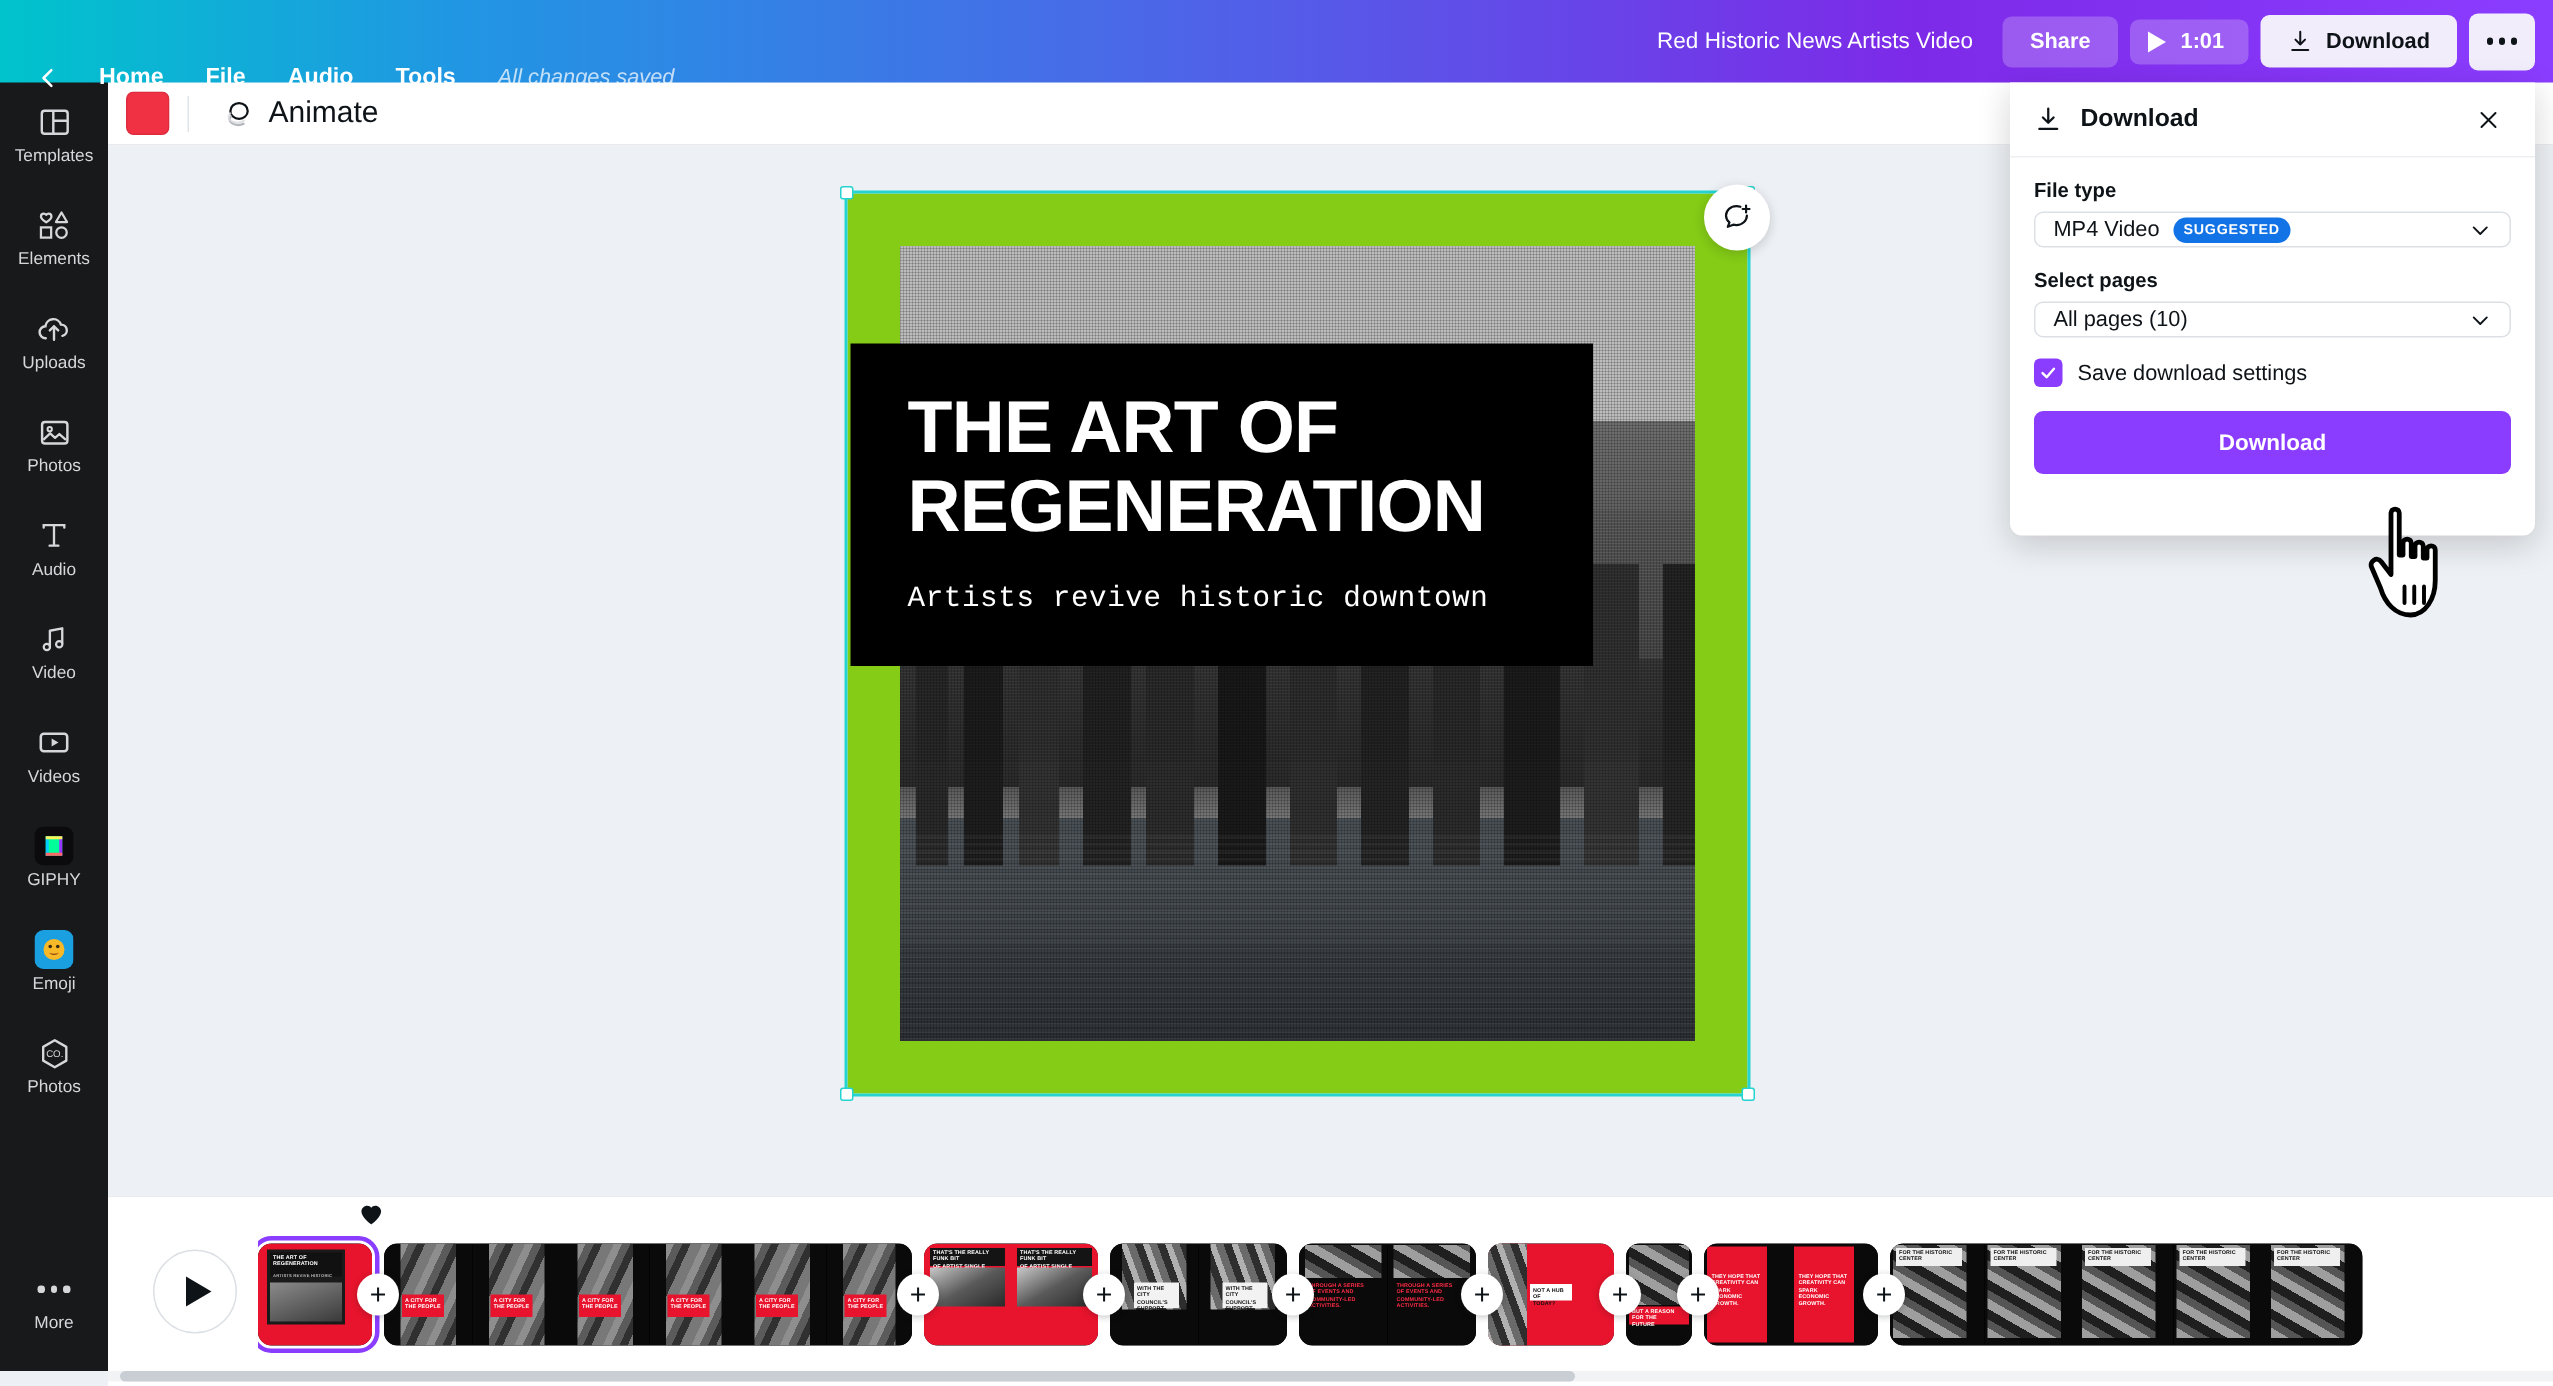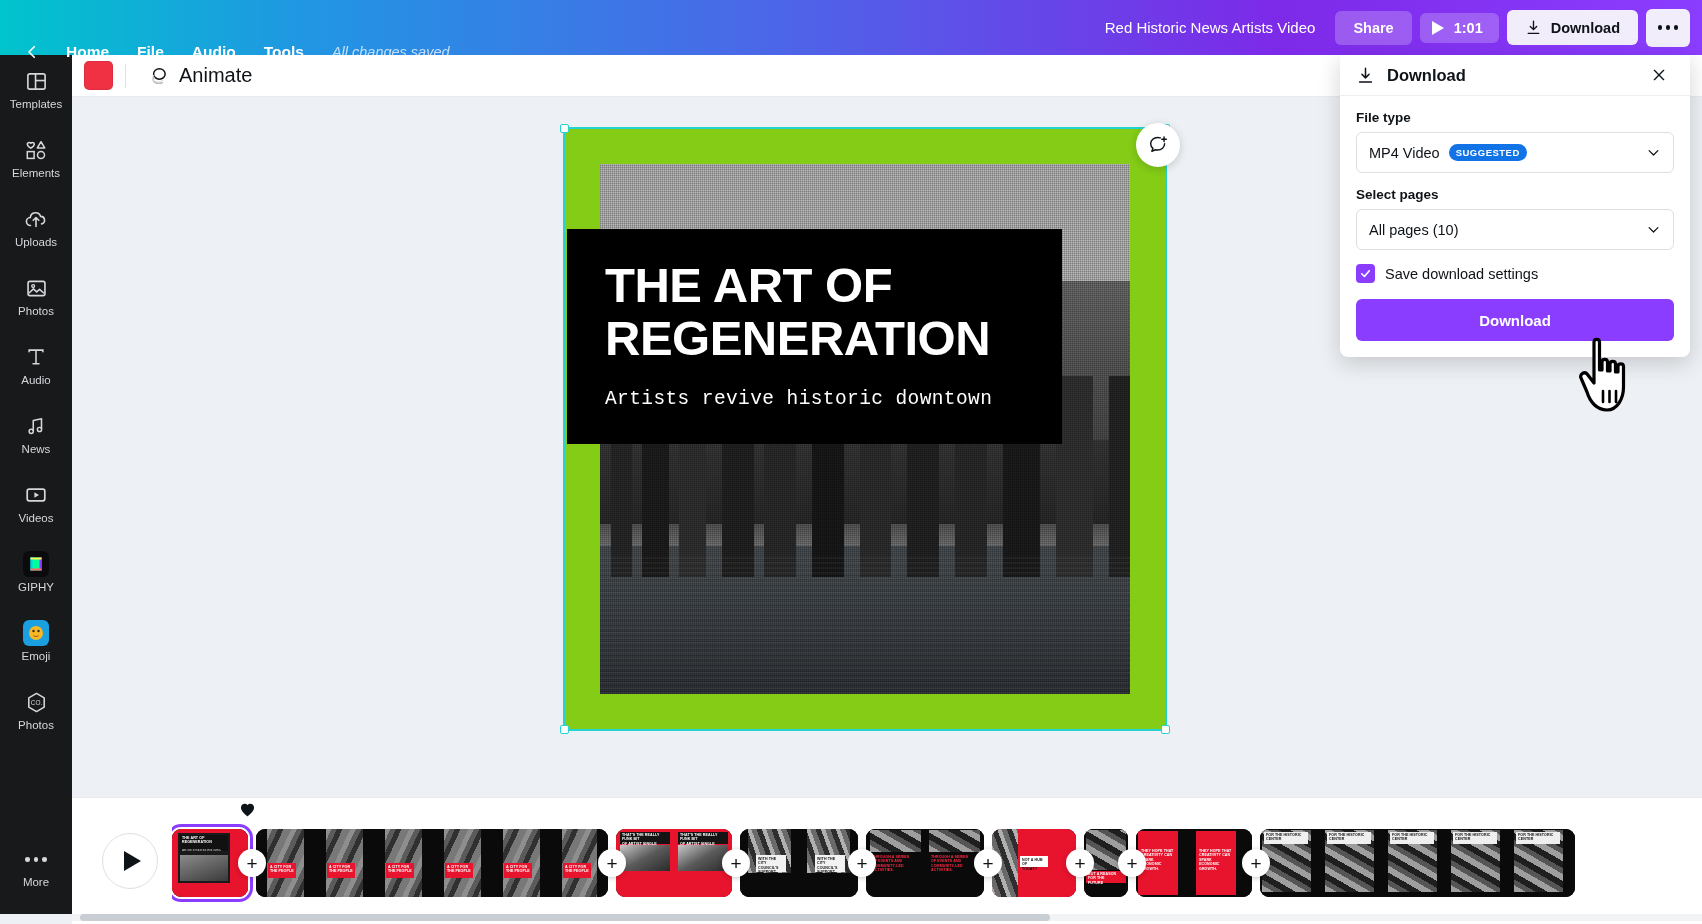--- a/index.html
+++ b/index.html
@@ -219,21 +219,21 @@
   .close-x {
     width: 30px; height: 30px; border-radius: 5px; cursor: pointer;
     display: flex; align-items: center; justify-content: center;
   }
   .dl-body { padding: 14px 16px 16px 16px; }
   .field-label {
     font-size: 13.5px; font-weight: 700; color: #0e1318;
     margin-bottom: 7px;
   }
   .select-box {
-    height: 41px; border: 1px solid #dcdfe4; border-radius: 6px;
+    height: 24px; border: 1px solid #dcdfe4; border-radius: 6px;
     display: flex; align-items: center; padding: 0 12px;
     cursor: pointer; font-size: 14.5px; color: #0e1318;
     margin-bottom: 14px; background: #fff;
   }
   .select-val { flex: 1; display: flex; align-items: center; gap: 9px; }
   .badge-suggested {
     background: #1273e6; color: #fff; font-size: 9.5px;
     font-weight: 700; letter-spacing: .5px;
     padding: 3px 7px; border-radius: 9px;
   }
@@ -431,21 +431,21 @@
     </div>
 
     <div class="rail-item">
       <span class="rail-ic">
         <svg width="22" height="22" viewBox="0 0 24 24" fill="none">
           <path d="M9 17.5V6l9-1.8v11.2" stroke="#d5d7db" stroke-width="1.7" stroke-linejoin="round"></path>
           <circle cx="6.8" cy="17.8" r="2.3" stroke="#d5d7db" stroke-width="1.6"></circle>
           <circle cx="15.8" cy="15.8" r="2.3" stroke="#d5d7db" stroke-width="1.6"></circle>
         </svg>
       </span>
-      <span class="rail-label">News</span>
+      <span class="rail-label">Video</span>
     </div>
 
     <div class="rail-item">
       <span class="rail-ic">
         <svg width="24" height="24" viewBox="0 0 24 24" fill="none">
           <rect x="3.2" y="6.2" width="17.6" height="11.6" rx="2" stroke="#d5d7db" stroke-width="1.7"></rect>
           <path d="M10.4 9.3l4.6 2.7-4.6 2.7z" fill="#d5d7db"></path>
         </svg>
       </span>
       <span class="rail-label">Videos</span>

